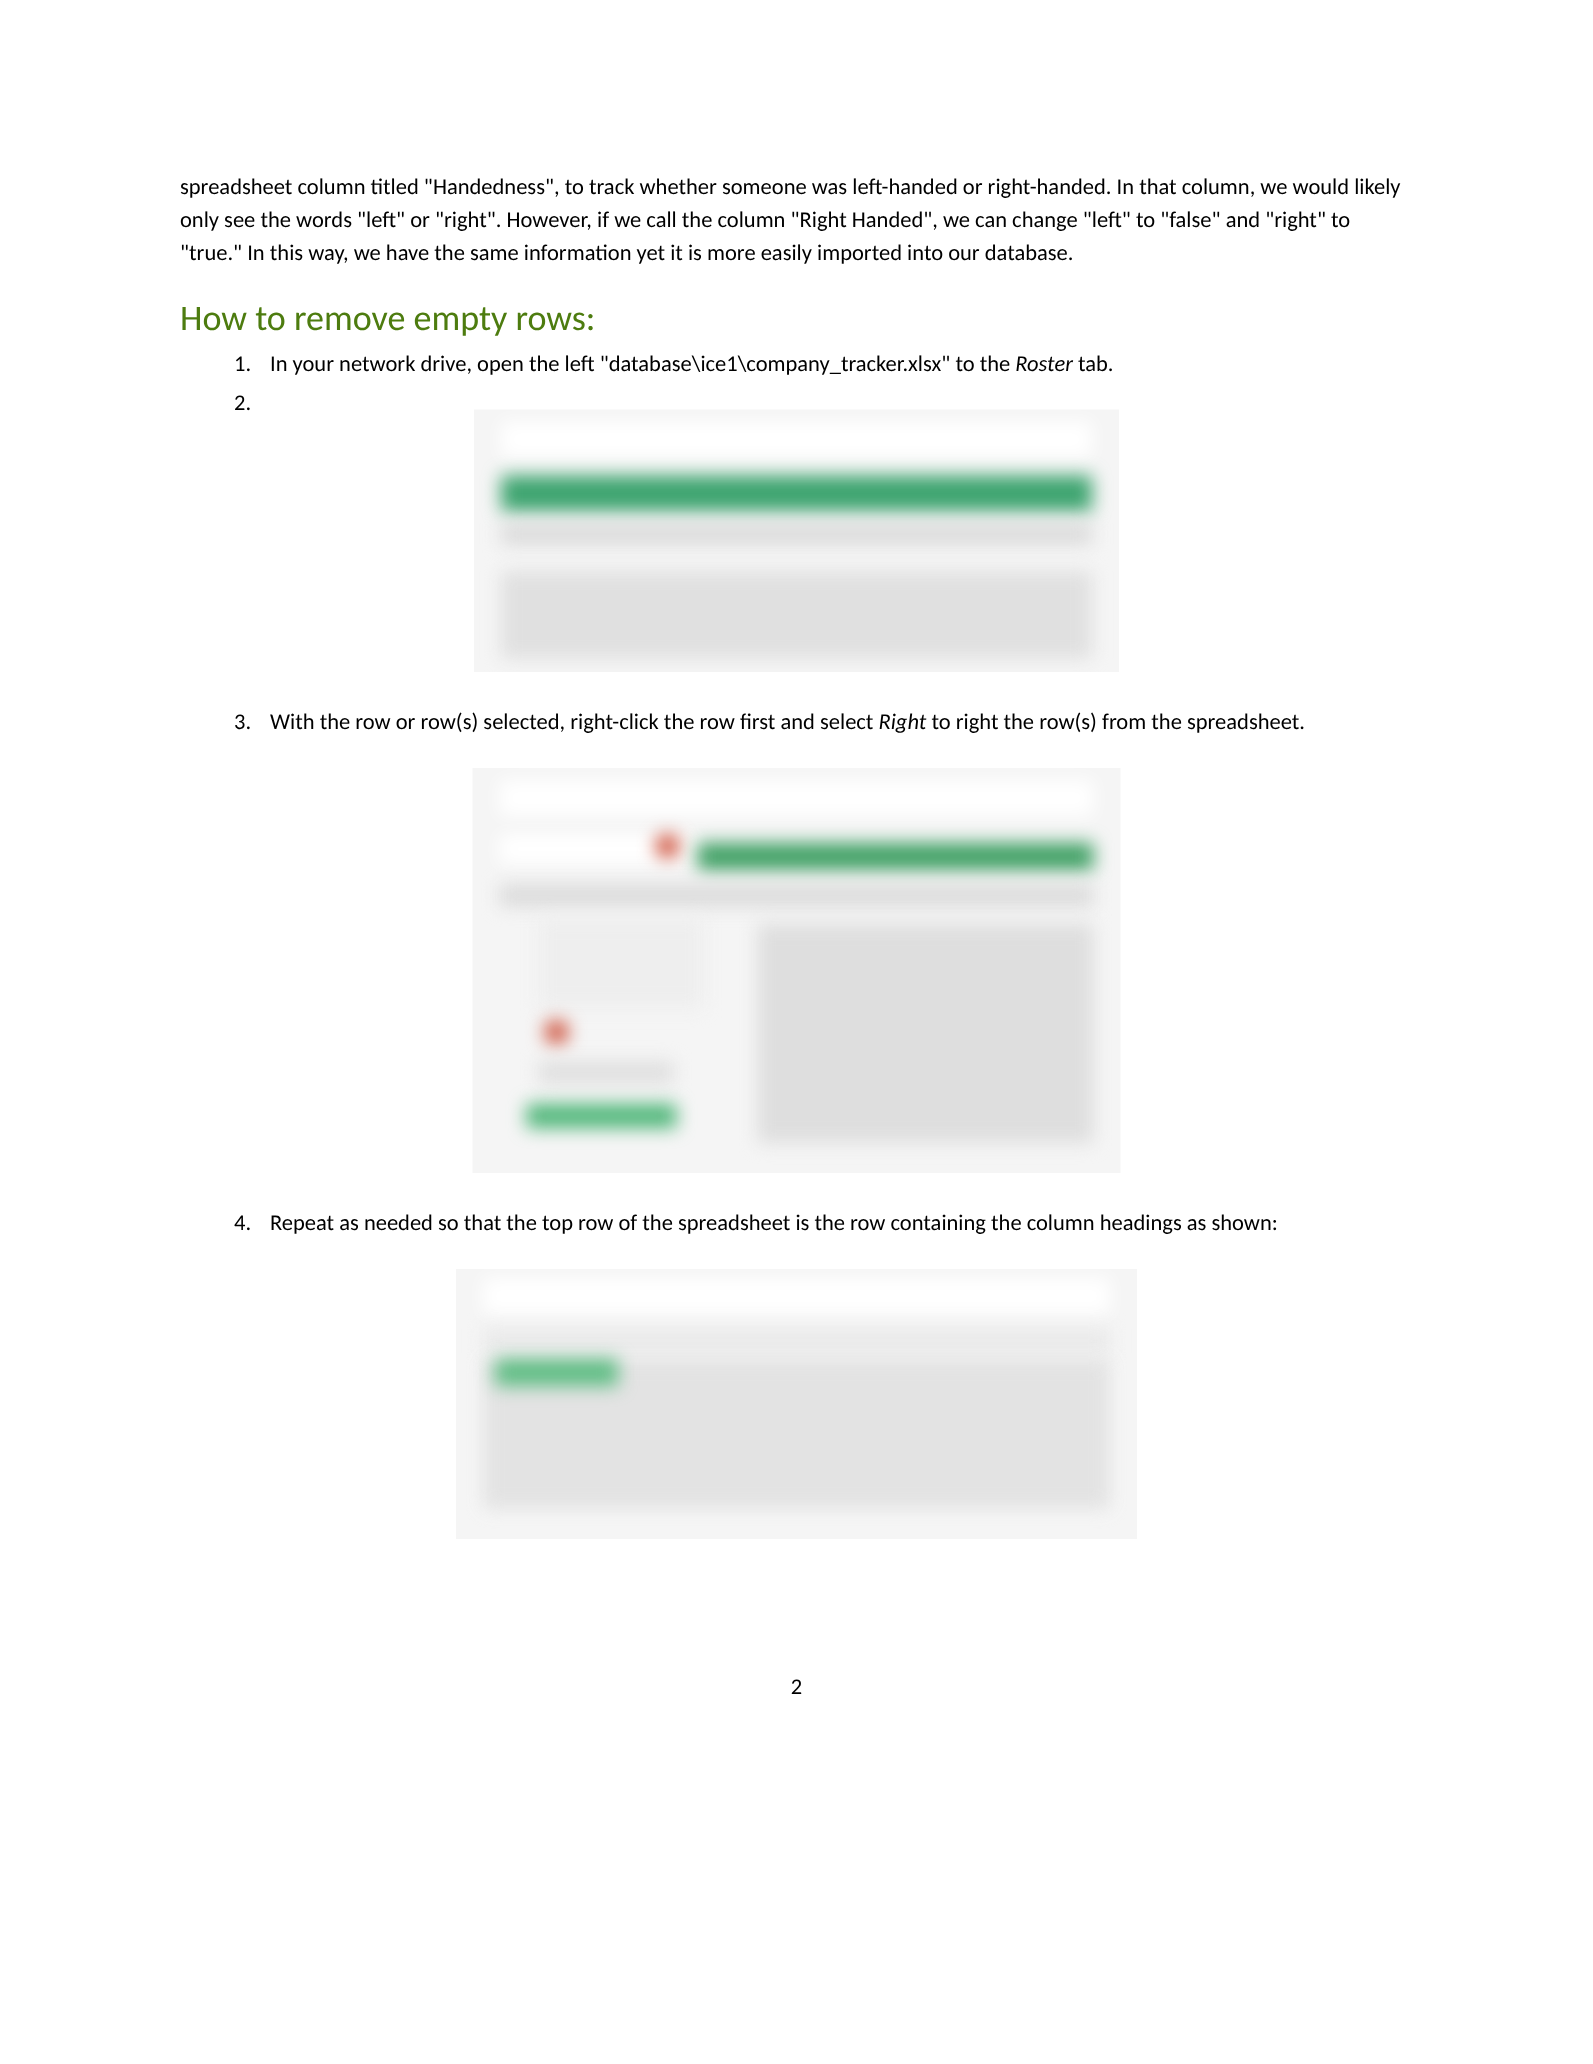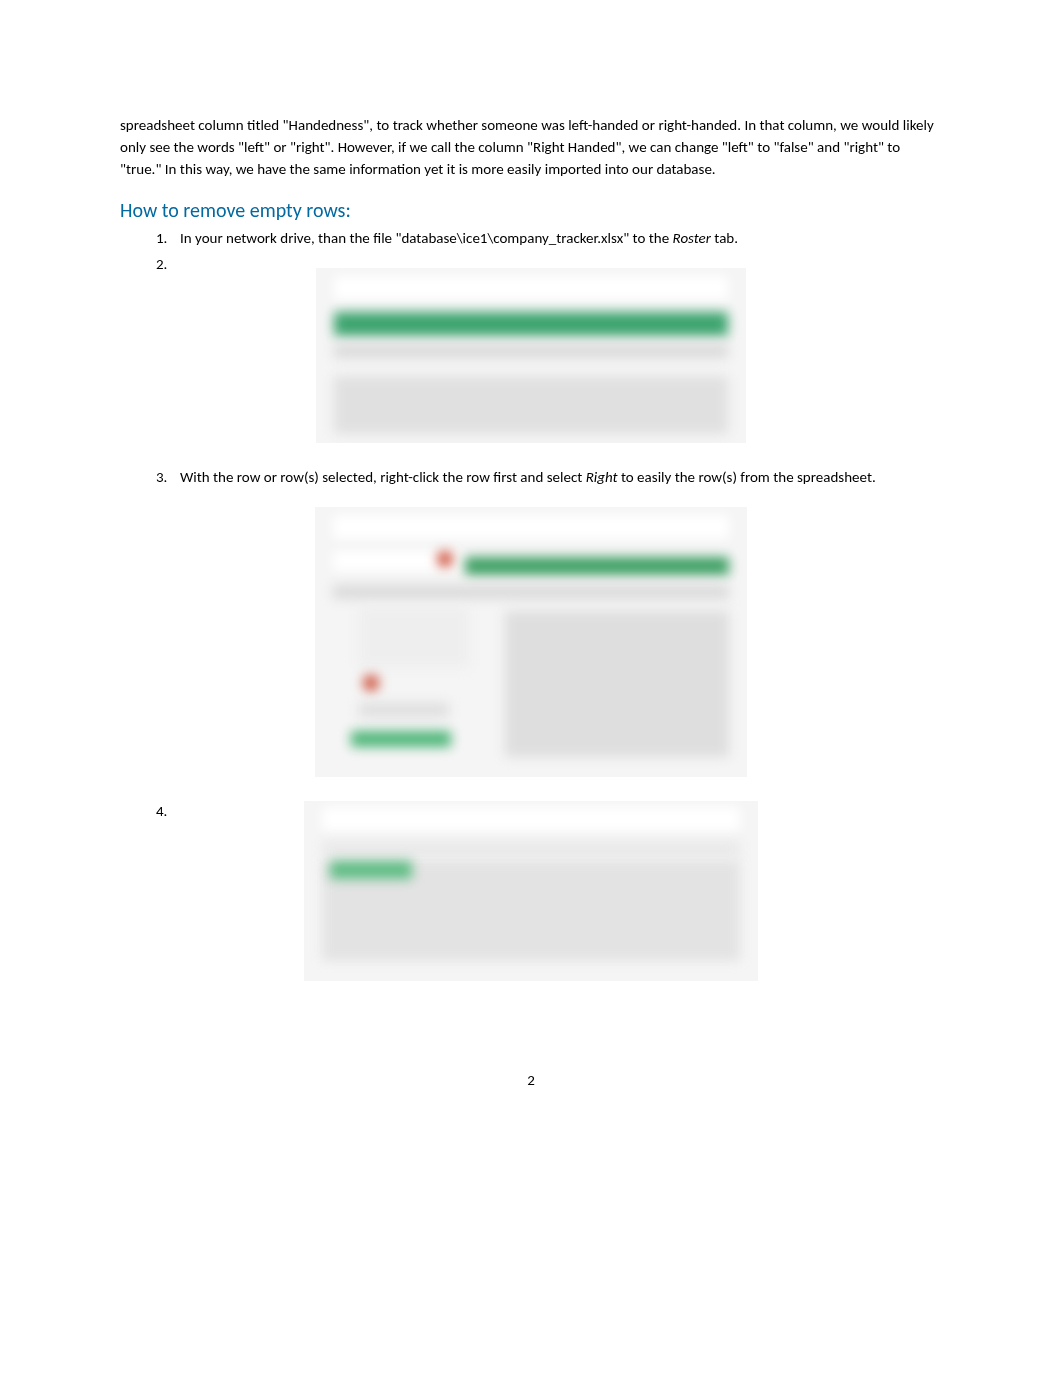--- a/index.html
+++ b/index.html
@@ -13,22 +13,22 @@
     .page {
       padding: 100px 120px 60px 120px;
       box-sizing: border-box;
     }
     .intro-text {
       font-size: 15px;
       line-height: 1.45;
       margin-bottom: 18px;
     }
     .section-heading {
-      color: #0369a1;
-      font-size: 20px;
+      color: #4d7c0f;
+      font-size: 24px;
       font-weight: 400;
       margin: 10px 0 6px 0;
     }
     .numbered-list {
       list-style: none;
       padding: 0;
       margin: 0 0 18px 36px;
     }
     .numbered-list li {
       font-size: 15px;
@@ -93,40 +93,40 @@
 
 <div class="page">
 
   <p class="intro-text">spreadsheet column titled "Handedness", to track whether someone was left-handed or right-handed. In that column, we would likely only see the words "left" or "right". However, if we call the column "Right Handed", we can change "left" to "false" and "right" to "true." In this way, we have the same information yet it is more easily imported into our database.</p>
 
   <h2 class="section-heading">How to remove empty rows:</h2>
 
   <ol class="numbered-list">
     <li>
       <span class="num">1.</span>
-      <span>In your network drive, than the file "database\ice1\company_tracker.xlsx" to the </span><span class="italic">Roster</span><span> tab.</span>
+      <span>In your network drive, open the left "database\ice1\company_tracker.xlsx" to the </span><span class="italic">Roster</span><span> tab.</span>
     </li>
     <li>
       <span class="num">2.</span>
     </li>
   </ol>
 
   <div class="figure">
     <div class="fig-placeholder fig1">
       <div class="blurbox r1"></div>
       <div class="blurbox r2"></div>
       <div class="blurbox r3"></div>
       <div class="blurbox r4"></div>
     </div>
   </div>
 
   <ol class="numbered-list" start="3">
     <li>
       <span class="num">3.</span>
-      <span>With the row or row(s) selected, right-click the row first and select </span><span class="italic">Right</span><span> to easily the row(s) from the spreadsheet.</span>
+      <span>With the row or row(s) selected, right-click the row first and select </span><span class="italic">Right</span><span> to right the row(s) from the spreadsheet.</span>
     </li>
   </ol>
 
   <div class="figure">
     <div class="fig-placeholder fig2">
       <div class="blurbox r1"></div>
       <div class="blurbox r2"></div>
       <div class="blurbox r2b"></div>
       <div class="blurbox r2c"></div>
       <div class="blurbox r3"></div>
@@ -134,20 +134,21 @@
       <div class="blurbox r5"></div>
       <div class="blurbox r6"></div>
       <div class="blurbox r7"></div>
       <div class="blurbox r8"></div>
     </div>
   </div>
 
   <ol class="numbered-list" start="4">
     <li>
       <span class="num">4.</span>
+      <span>Repeat as needed so that the top row of the spreadsheet is the row containing the column headings as shown:</span>
     </li>
   </ol>
 
   <div class="figure">
     <div class="fig-placeholder fig3">
       <div class="blurbox r1"></div>
       <div class="blurbox r2"></div>
       <div class="blurbox r4"></div>
       <div class="blurbox r3"></div>
     </div>

